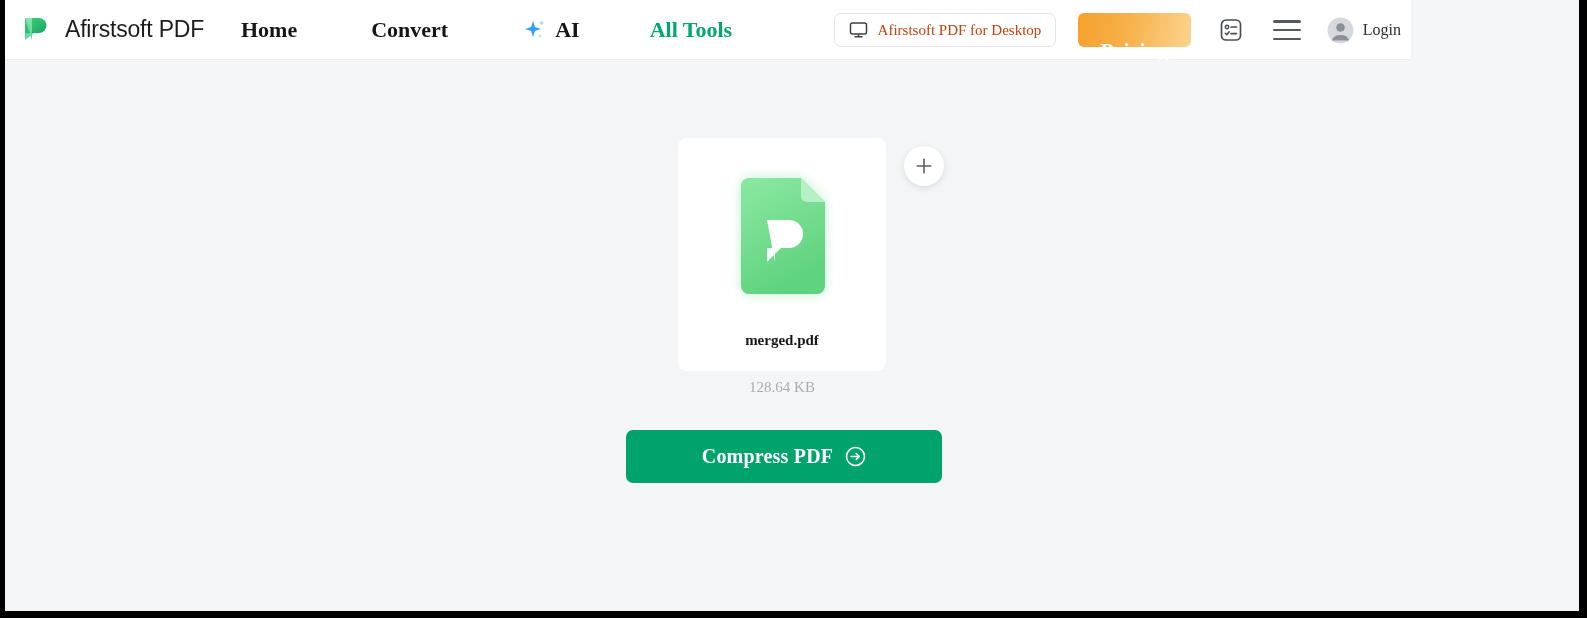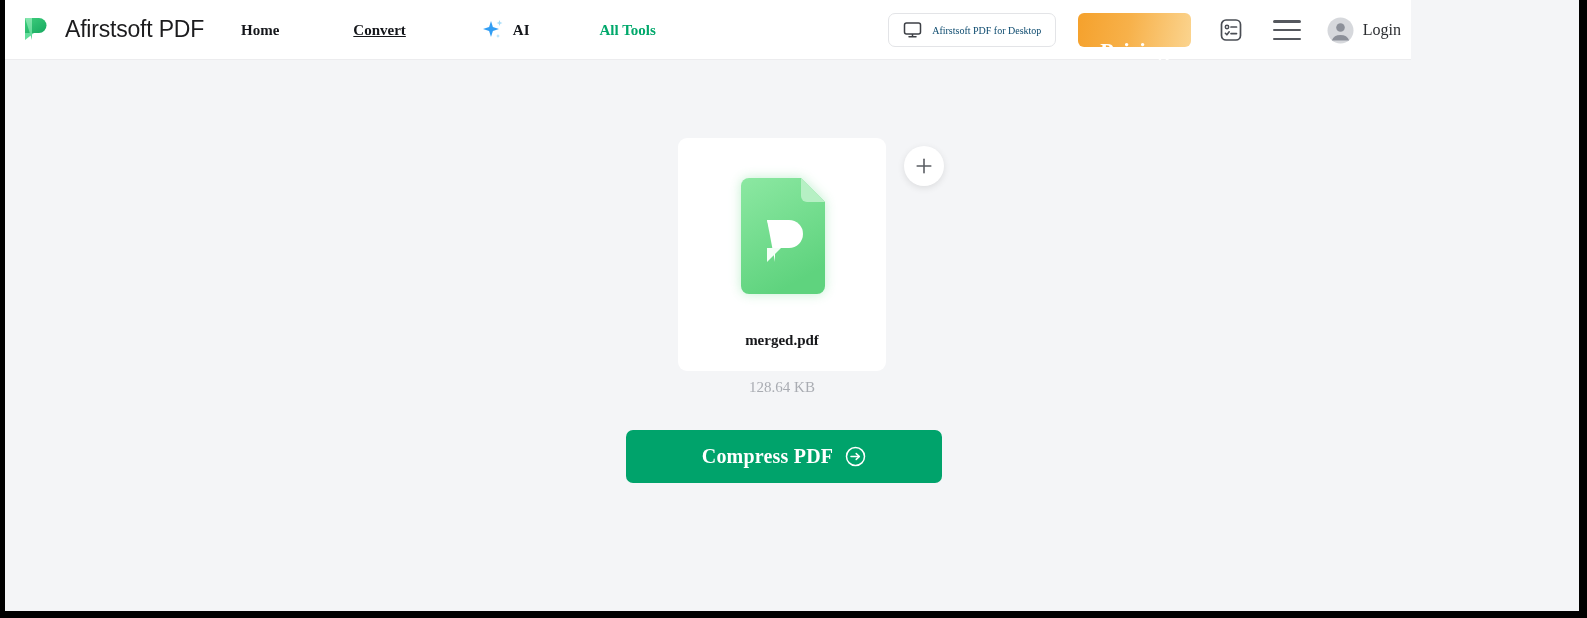--- a/index.html
+++ b/index.html
@@ -73,32 +73,32 @@
     left: 222px;
     top: 0;
     height: 60px;
     display: flex;
     align-items: center;
     gap: 0px;
   }
   .nav-item {
     font-family: "Liberation Serif", serif;
     font-weight: bold;
-    font-size: 15px;
+    font-size: 22px;
     color: #14161a;
     padding: 0 14px;
     white-space: nowrap;
     cursor: pointer;
     display: flex;
     align-items: center;
     gap: 7px;
     text-align: center;
   }
   .nav-item.nav-home { margin-left: 0px; }
-  .nav-item.nav-convert { margin-left: 46px; text-decoration: underline; }
+  .nav-item.nav-convert { margin-left: 46px; }
   .nav-item.nav-ai { margin-left: 46px; }
   .nav-item.nav-alltools { margin-left: 42px; color: #00a86b; }
 
   .header-right {
     position: absolute;
     right: 10px;
     top: 0;
     height: 60px;
     display: flex;
     align-items: center;
@@ -112,22 +112,22 @@
     border-radius: 7px;
     height: 34px;
     padding: 0 14px;
     box-sizing: border-box;
     background: #fff;
     cursor: pointer;
     white-space: nowrap;
   }
   .desktop-btn-label {
     font-family: "Liberation Serif", serif;
-    font-size: 10px;
-    color: #0c4a6e;
+    font-size: 15px;
+    color: #c2410c;
   }
   .pricing-btn {
     margin-left: 22px;
     height: 34px;
     border-radius: 6px;
     background: linear-gradient(100deg, #f5a12c 0%, #f7b14a 45%, #fbd48f 100%);
     display: flex;
     align-items: center;
     justify-content: center;
     padding: 0 22px;

